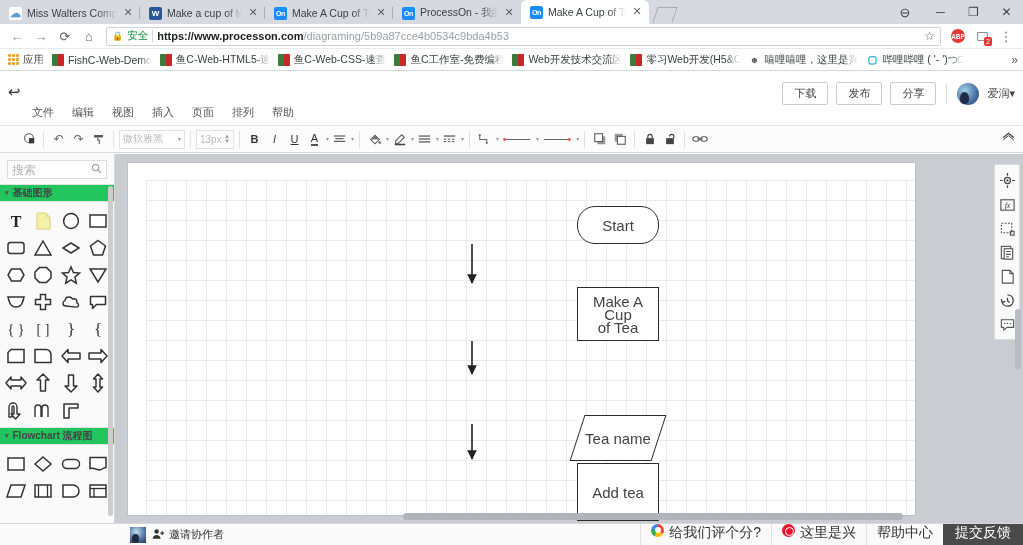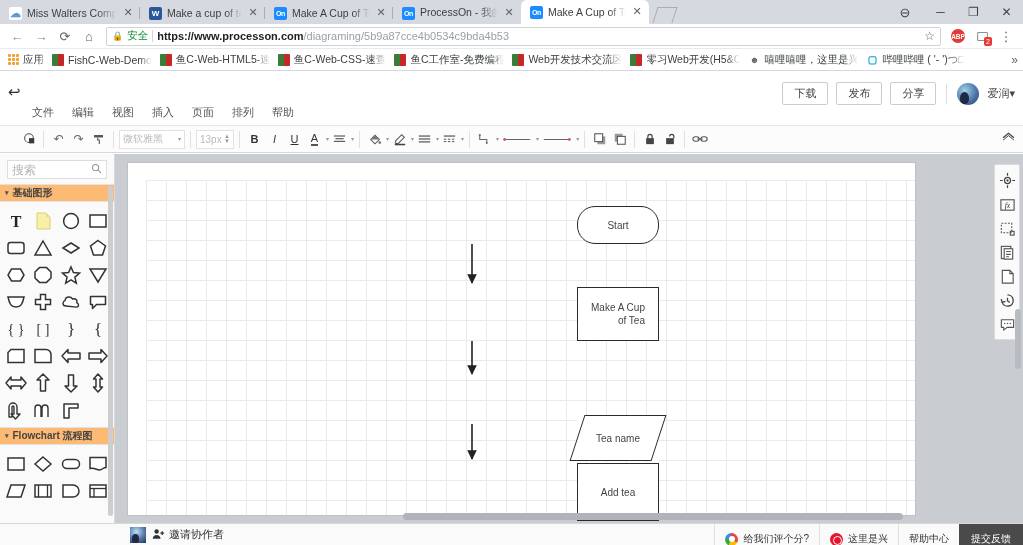--- a/index.html
+++ b/index.html
@@ -254,21 +254,21 @@
     font-size: 12px; color: #999; font-family: "Liberation Sans", sans-serif;
     background: transparent;
   }
   .search-box input::placeholder { color: #b5b5b5; }
   .search-ico { font-size: 10px; color: #999; }
   .panel-scroll {
     flex: 1 1 auto; overflow: hidden; position: relative;
   }
   .group-head {
     height: 18px; display: flex; align-items: center; gap: 4px;
-    background: #fdba74; border-top: 1px solid #e2e2e2;
+    background: #22c55e; border-top: 1px solid #e2e2e2;
     border-bottom: 1px solid #e2e2e2;
     padding-left: 5px; font-size: 10px; color: #444; font-weight: bold;
     cursor: pointer;
     text-align: center;
   }
   .group-head .tri { font-size: 7px; color: #555; }
   .shape-grid {
     display: grid; grid-template-columns: repeat(4, 1fr);
     padding: 6px 3px 4px 3px; gap: 1px;
   }
@@ -312,21 +312,21 @@
   }
   .hscroll {
     position: absolute; left: 288px; bottom: 3px; width: 500px; height: 7px;
     background: #b0b4ba; border-radius: 4px;
   }
   
   .flow { position: absolute; left: 0; top: 0; width: 100%; height: 100%; }
   .node {
     position: absolute; background: #fff; border: 1.4px solid #2b2b2b;
     display: flex; align-items: center; justify-content: center;
-    font-size: 10px; color: #444; text-align: right; line-height: 13px;
+    font-size: 15px; color: #444; text-align: center; line-height: 13px;
     cursor: pointer;
   }
   .node.terminator { border-radius: 18px; }
   .node.io { border: none; margin-top: 37px; }
   .node.io .skewbox {
     position: absolute; inset: 0; border: 1.4px solid #2b2b2b;
     transform: skewX(-18deg); background: #fff; z-index: 0;
   }
   .node.io span { position: relative; z-index: 1; }
 
@@ -366,22 +366,22 @@
     width: 7px; height: 9px; border-radius: 50% 50% 40% 40%; background: #1f2a44;
   }
   .invite {
     display: flex; align-items: center; gap: 4px; font-size: 11px;
     color: #333; cursor: pointer;
   }
   .sb-right {
     margin-left: auto; display: flex; align-items: stretch; height: 22px;
   }
   .sb-item {
-    display: flex; align-items: flex-end; gap: 5px;
-    padding: 0 10px; font-size: 10px; color: #333;
+    display: flex; align-items: flex-start; gap: 5px;
+    padding: 0 10px; font-size: 14px; color: #333;
     border-left: 1px solid #e0e0e0; cursor: pointer;
   }
   .sb-item.feedback {
     background: #4a4a4a; color: #fff; border-left: none; padding: 0 12px;
   }
   .chrome-ball {
     width: 13px; height: 13px; border-radius: 50%;
     background: conic-gradient(#ea4335 0 33%, #fbbc05 33% 58%, #34a853 58% 80%, #4285f4 80% 100%);
     position: relative;
   }

